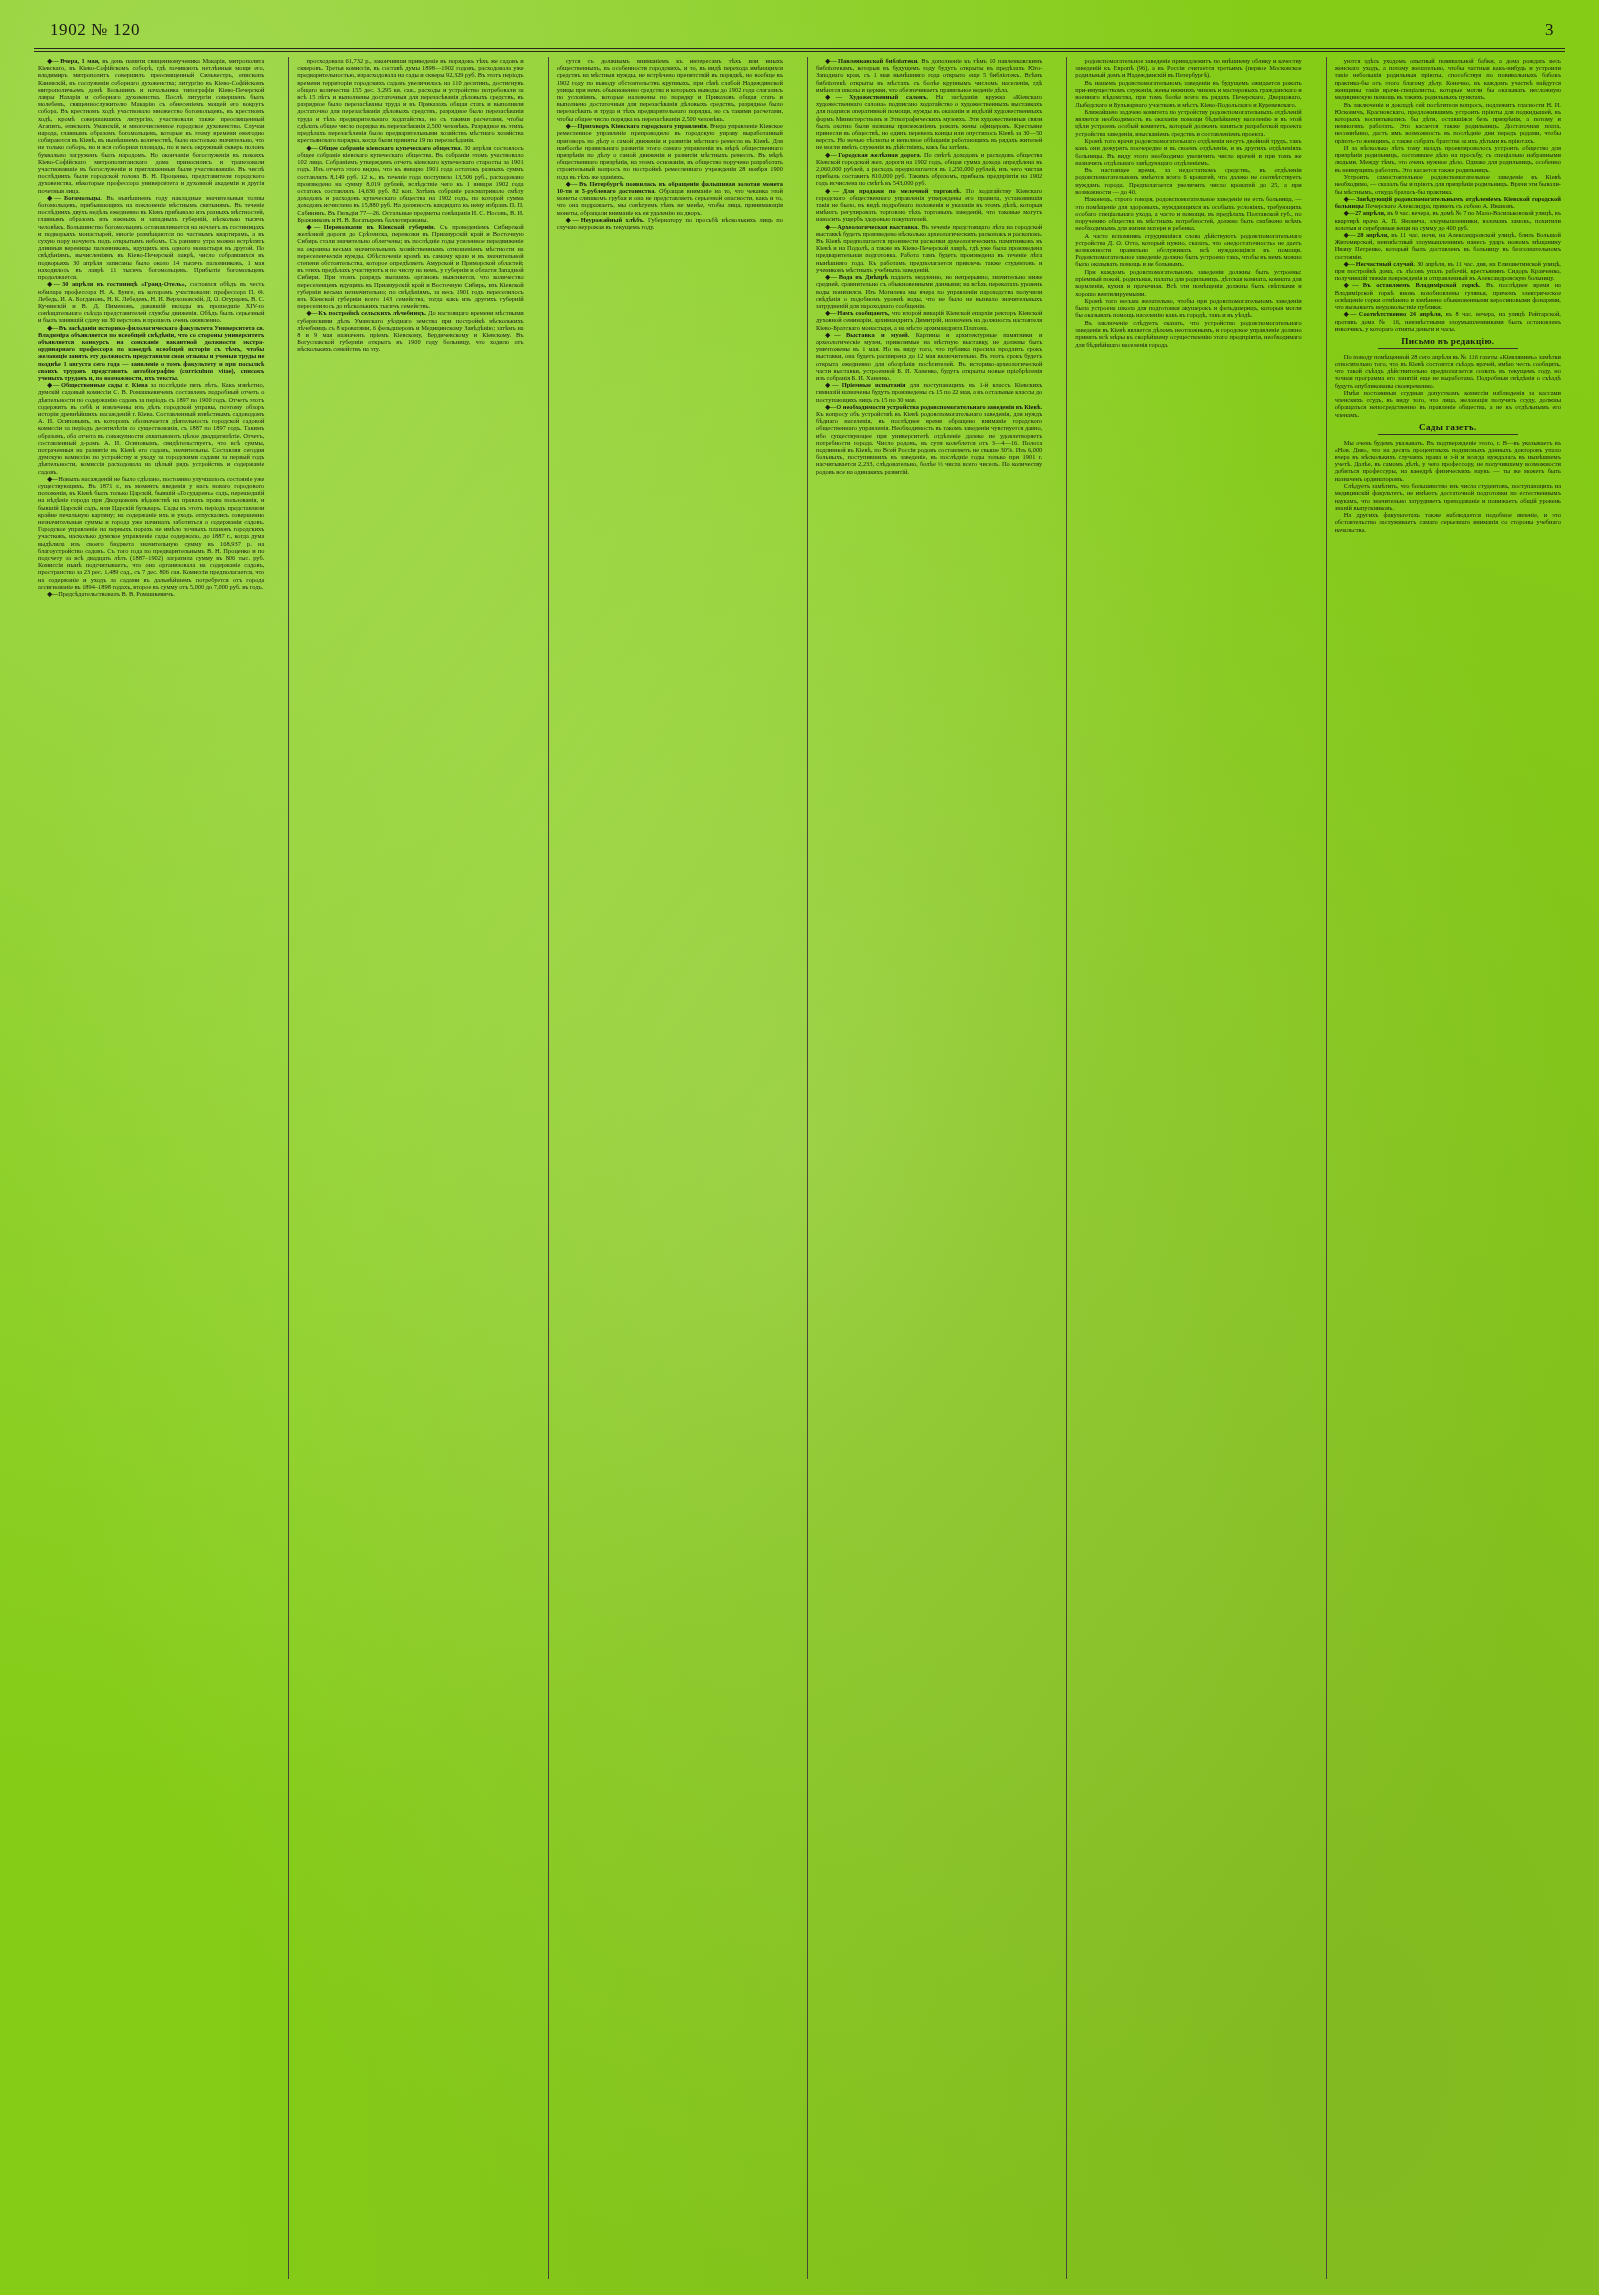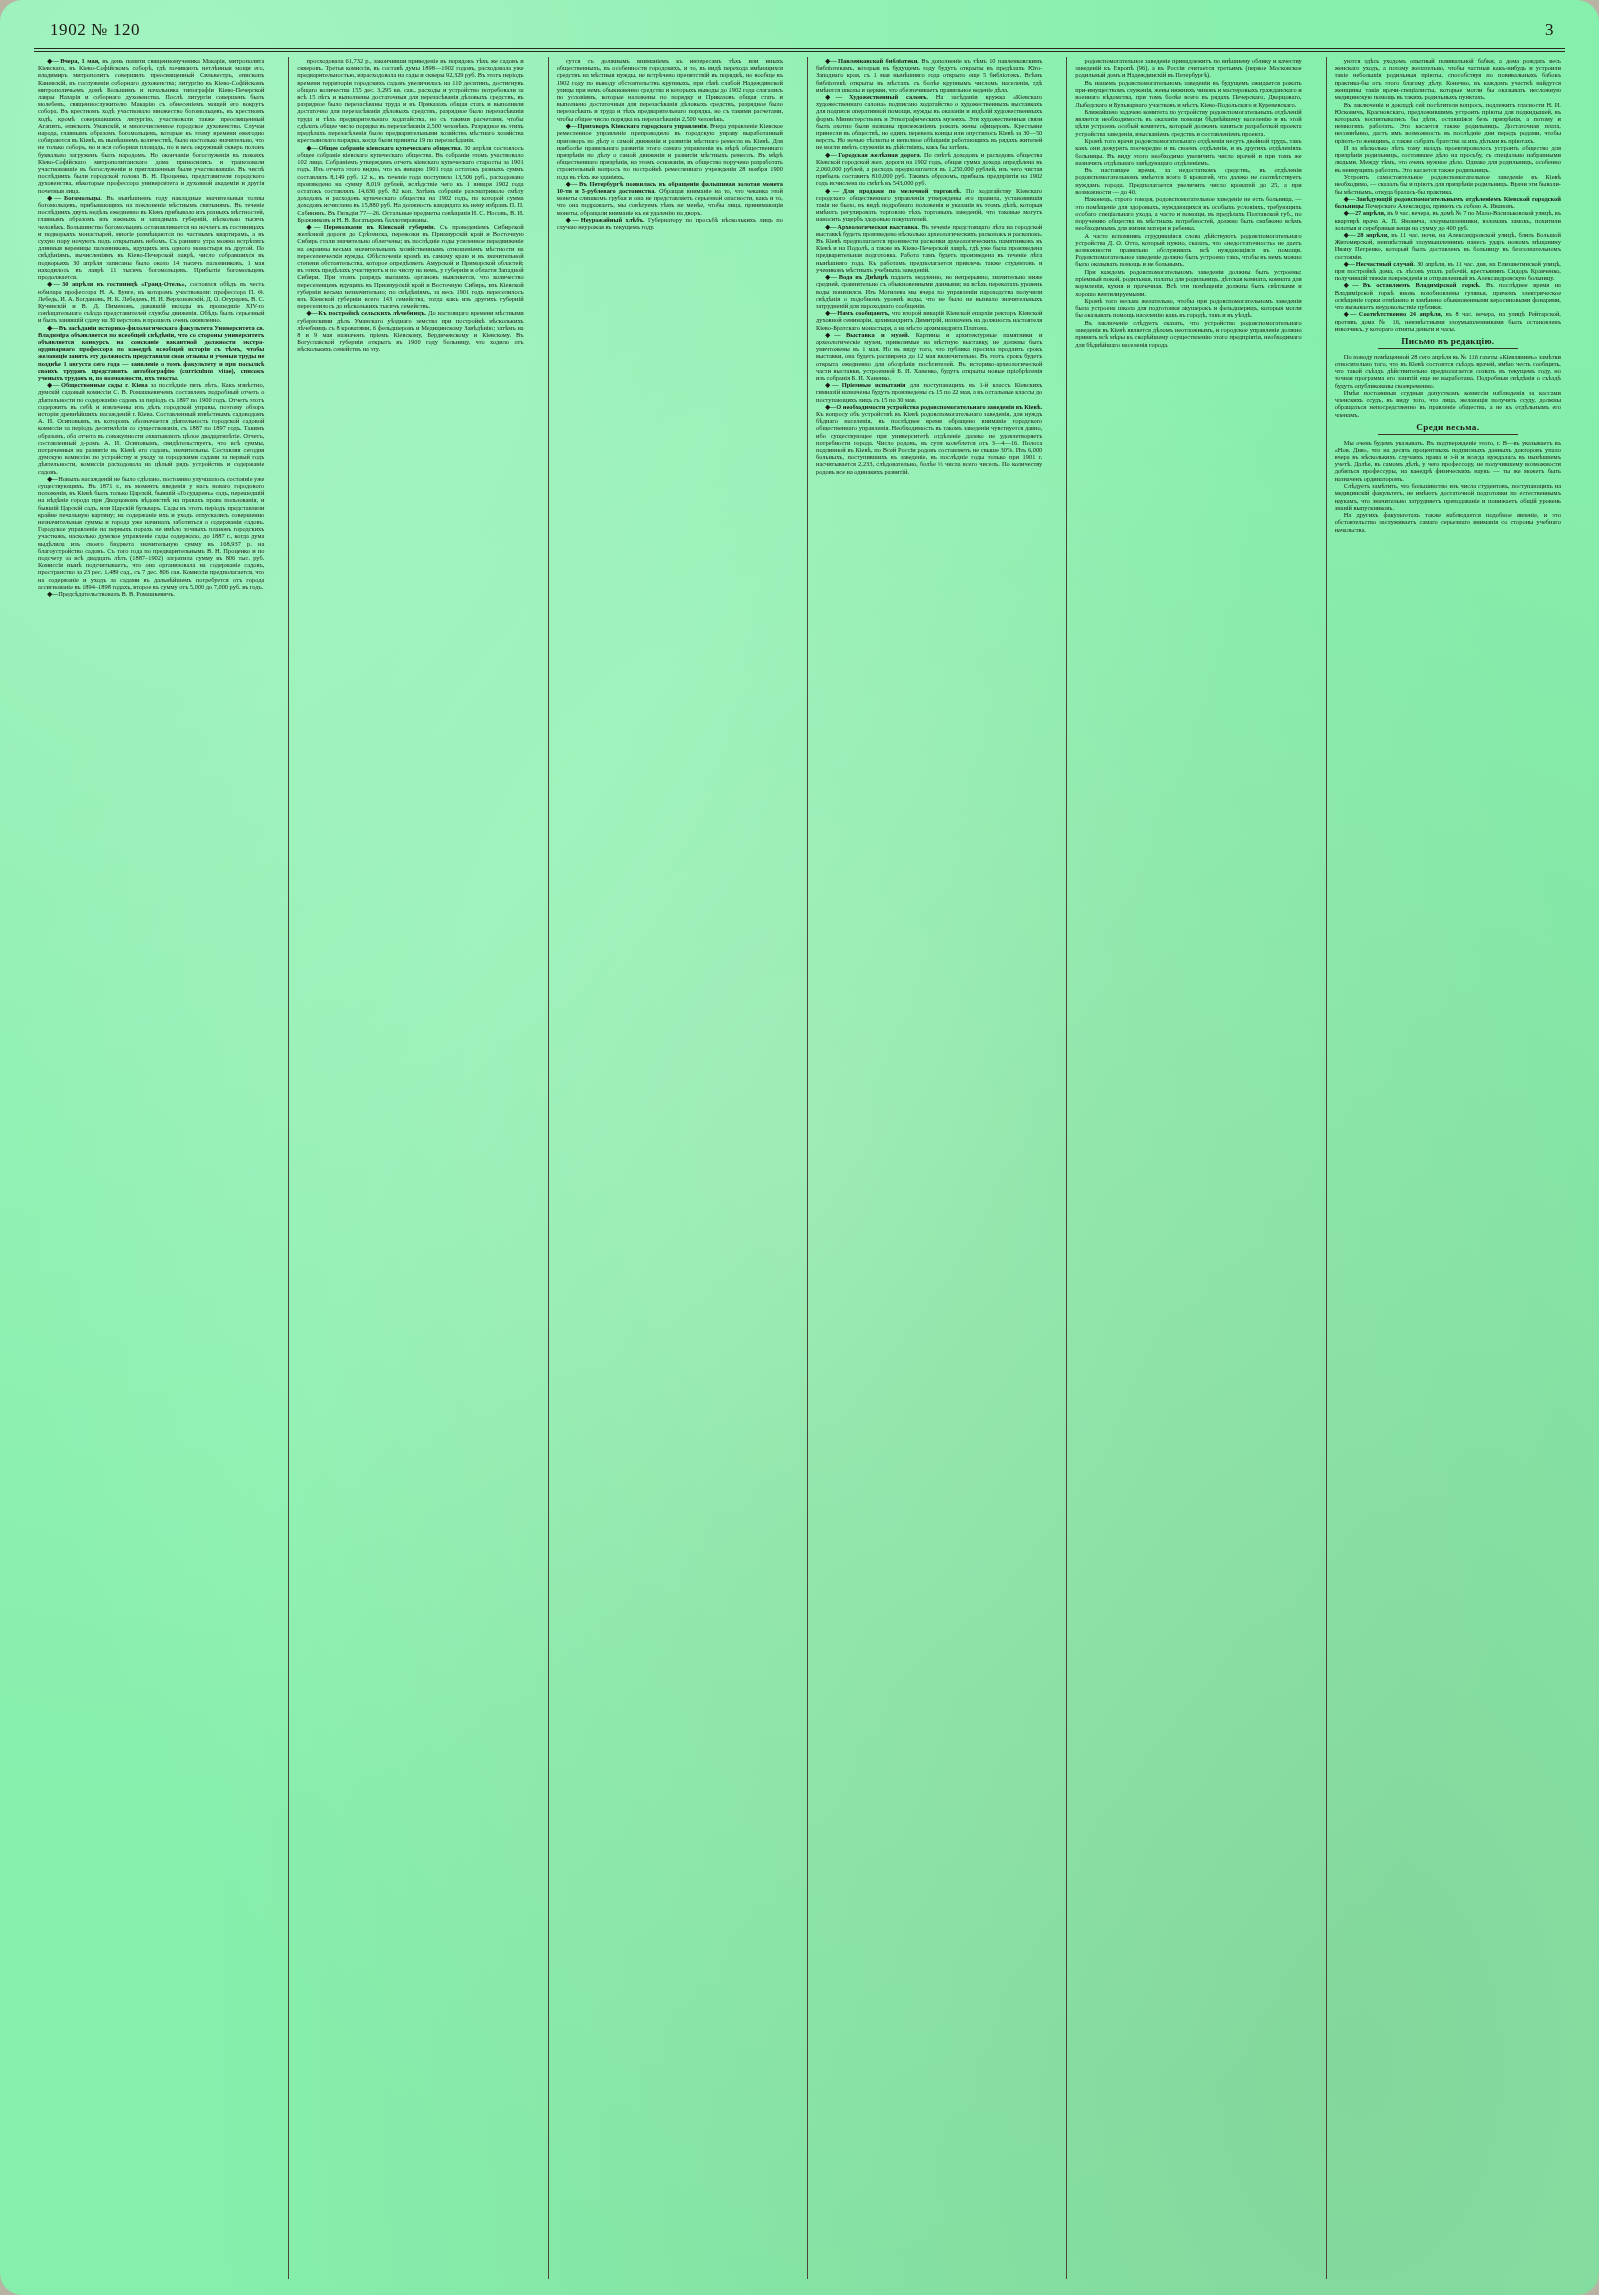--- a/index.html
+++ b/index.html
@@ -4,25 +4,24 @@
 <style>
   html, body {
     margin: 0;
     padding: 0;
     background: #b9b3a4;
   }
   .page {
     position: relative;
     width: 1599px;
     height: 2295px;
-    background: #86efac;
+    background: #84cc16;
     overflow: hidden;
     font-family: "Liberation Serif", serif;
     color: #1c1a16;
-    border-radius: 22px;
   }
   
   .page:before {
     content: "";
     position: absolute;
     inset: 0;
     background:
       radial-gradient(ellipse at 12% 8%, rgba(255,255,255,0.25), rgba(255,255,255,0) 55%),
       radial-gradient(ellipse at 85% 90%, rgba(120,105,80,0.18), rgba(0,0,0,0) 60%),
       radial-gradient(ellipse at 50% 50%, rgba(255,252,240,0.18), rgba(0,0,0,0) 70%);
@@ -218,21 +217,21 @@
             <p class="item"><span class="bullet">◆— </span><span class="lead">Завѣдующій родовспомогательнымъ отдѣленіемъ Кіевской городской больницы</span><span> Печерскаго Александра, привезъ съ собою А. Ивановъ.</span></p>
             <p class="item"><span class="bullet">◆— </span><span class="lead">27 апрѣля,</span><span> въ 9 час. вечера, въ домѣ № 7 по Мало-Васильковской улицѣ, въ квартирѣ врача А. П. Яновича, злоумышленники, взломавъ замокъ, похитили золотыя и серебряныя вещи на сумму до 400 руб.</span></p>
             <p class="item"><span class="bullet">◆— </span><span class="lead">28 апрѣля,</span><span> въ 11 час. ночи, на Александровской улицѣ, близъ Большой Житомирской, неизвѣстный злоумышленникъ нанесъ ударъ ножомъ мѣщанину Ивану Петренко, который былъ доставленъ въ больницу въ безсознательномъ состояніи.</span></p>
             <p class="item"><span class="bullet">◆— </span><span class="lead">Несчастный случай.</span><span> 30 апрѣля, въ 11 час. дня, на Елизаветинской улицѣ, при постройкѣ дома, съ лѣсовъ упалъ рабочій, крестьянинъ Сидоръ Кравченко, получившій тяжкія поврежденія и отправленный въ Александровскую больницу.</span></p>
             <p class="item"><span class="bullet">◆— </span><span class="lead">Въ оставляемъ Владимірской горкѣ.</span><span> Въ послѣднее время на Владимірской горкѣ вновь возобновлены гулянья, причемъ электрическое освѣщеніе горки отмѣнено и замѣнено обыкновенными керосиновыми фонарями, что вызываетъ неудовольствіе публики.</span></p>
             <p class="item"><span class="bullet">◆— </span><span class="lead">Соотвѣтственно 24 апрѣля,</span><span> въ 8 час. вечера, на улицѣ Рейтарской, противъ дома № 16, неизвѣстными злоумышленниками былъ остановленъ извозчикъ, у котораго отняты деньги и часы.</span></p>
             <div class="sec-head">Письмо въ редакцію.</div>
             <hr class="sec-rule">
             <p class="para">По поводу помѣщенной 28 сего апрѣля въ № 116 газеты «Кіевлянинъ» замѣтки относительно того, что въ Кіевѣ состоится съѣздъ врачей, имѣю честь сообщить, что такой съѣздъ дѣйствительно предполагается созвать въ текущемъ году, но точная программа его занятій еще не выработана. Подробныя свѣдѣнія о съѣздѣ будутъ опубликованы своевременно.</p>
             <p class="para">Имѣя постоянныя ссудныя допусткомъ комиссіи наблюденія за кассами членскихъ ссудъ, въ виду того, что лица, желающія получить ссуду, должны обращаться непосредственно въ правленіе общества, а не къ отдѣльнымъ его членамъ.</p>
-            <div class="sec-head">Среди весьма.</div>
+            <div class="sec-head">Сады газетъ.</div>
             <hr class="sec-rule">
             <p class="para">Мы очень будемъ указывать. Въ подтвержденіе этого, г. В—въ указываетъ въ «Нов. Дня», что на десять процентныхъ подписныхъ данныхъ докторовъ упало вчера въ нѣсколькихъ случаяхъ права и з-й и всегда нуждалась въ нынѣшнемъ учетѣ. Далѣе, въ самомъ дѣлѣ, у чего профессору, не получившему возможности добиться профессуры, на каѳедрѣ физическихъ наукъ — ты же можетъ быть назначенъ ординаторомъ.</p>
             <p class="para">Слѣдуетъ замѣтить, что большинство изъ числа студентовъ, поступающихъ на медицинскій факультетъ, не имѣютъ достаточной подготовки по естественнымъ наукамъ, что значительно затрудняетъ преподаваніе и понижаетъ общій уровень знаній выпускниковъ.</p>
             <p class="para">На другихъ факультетахъ также наблюдается подобное явленіе, и это обстоятельство заслуживаетъ самаго серьезнаго вниманія со стороны учебнаго начальства.</p>
           </div>
         </div>
     </div>
 
   </div>
 </div>

